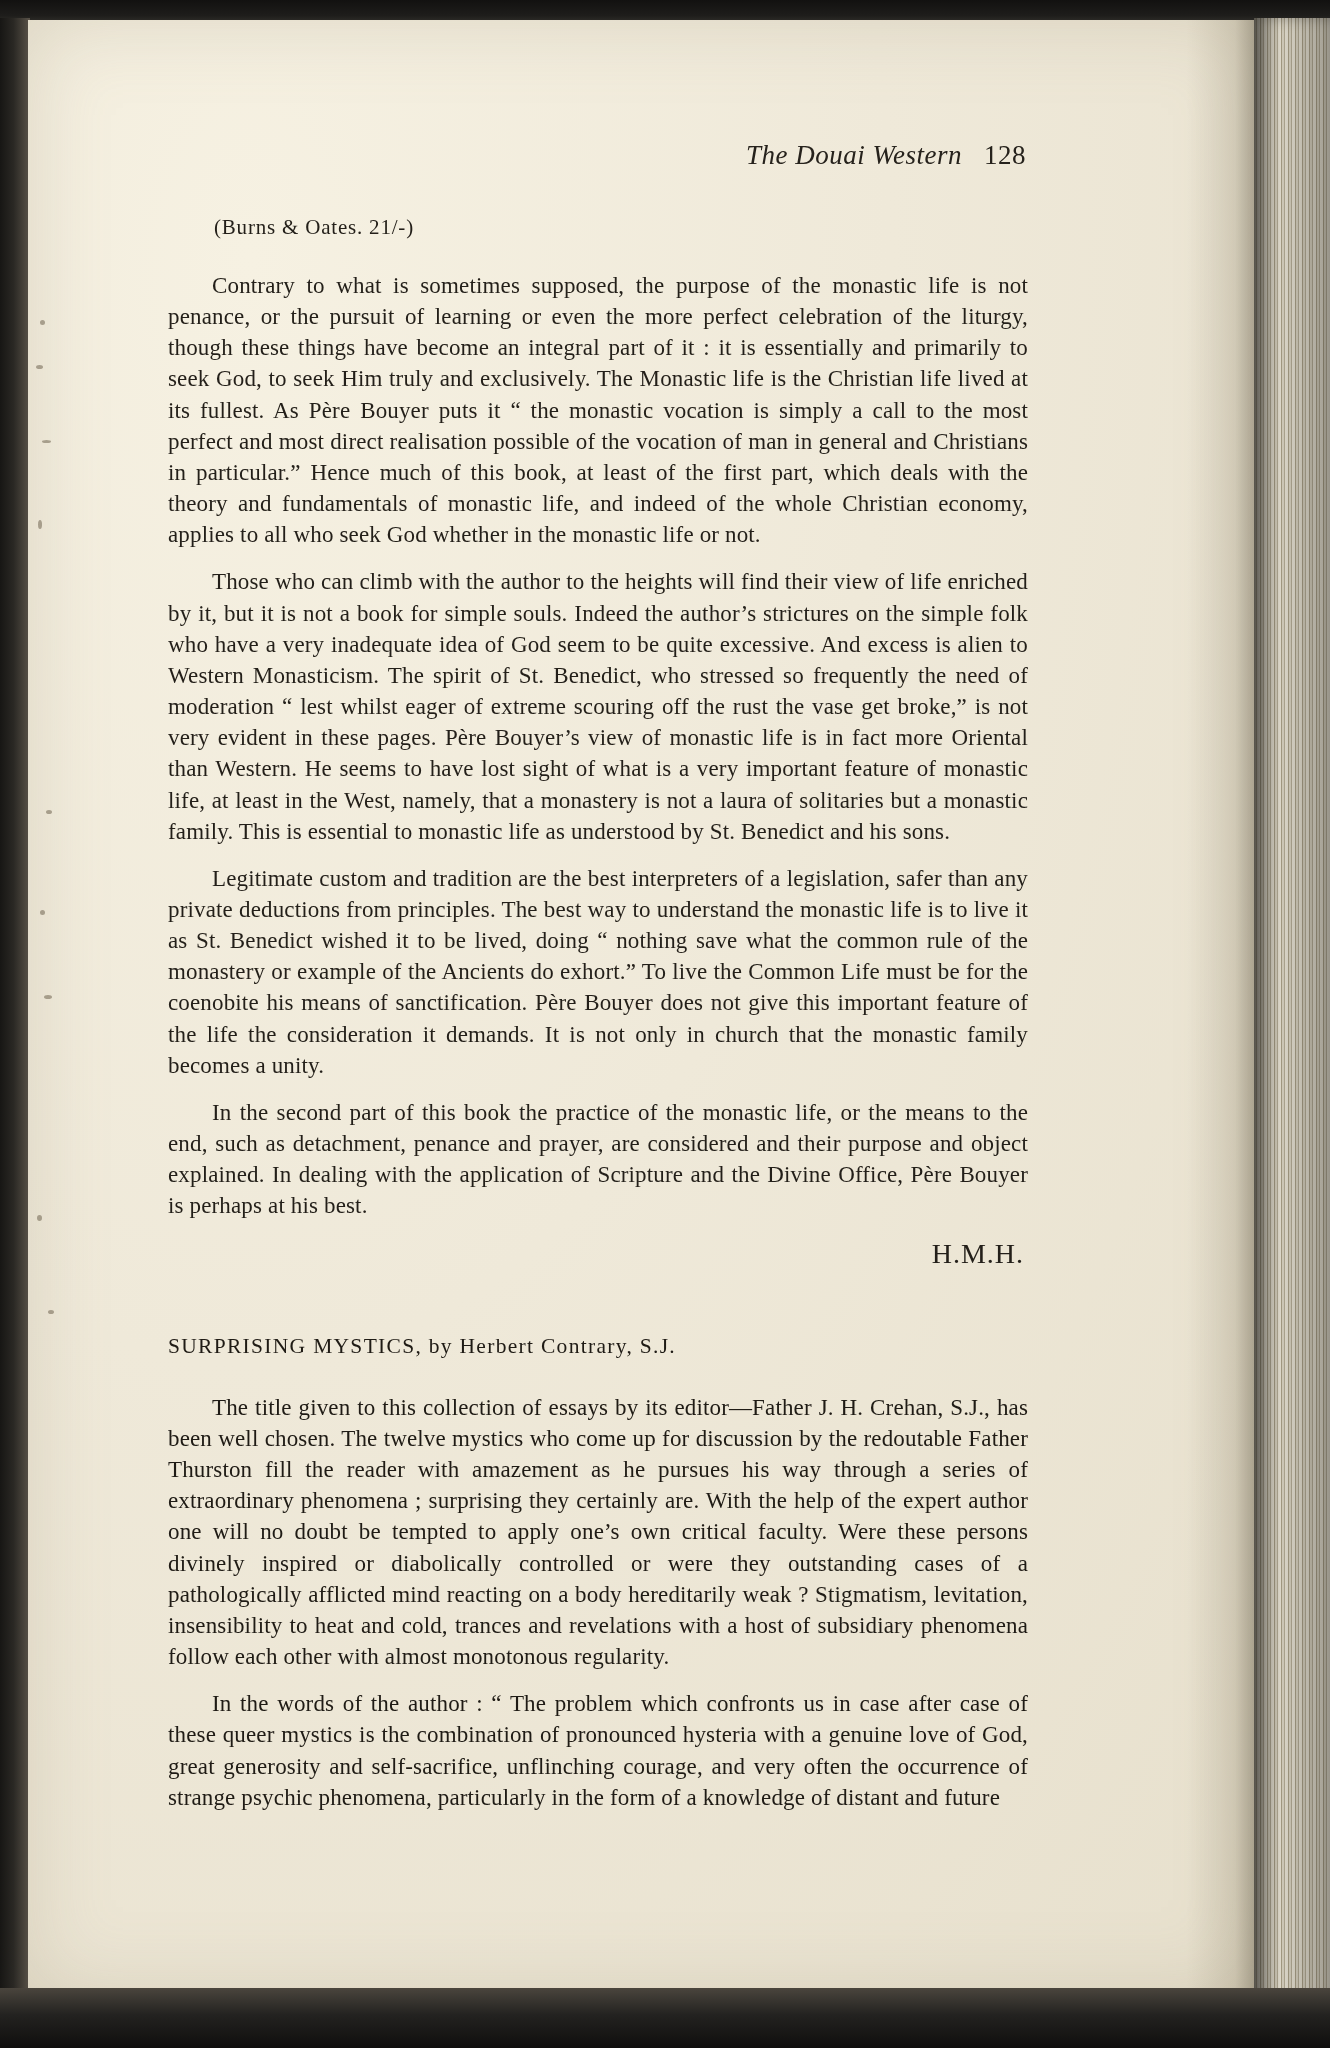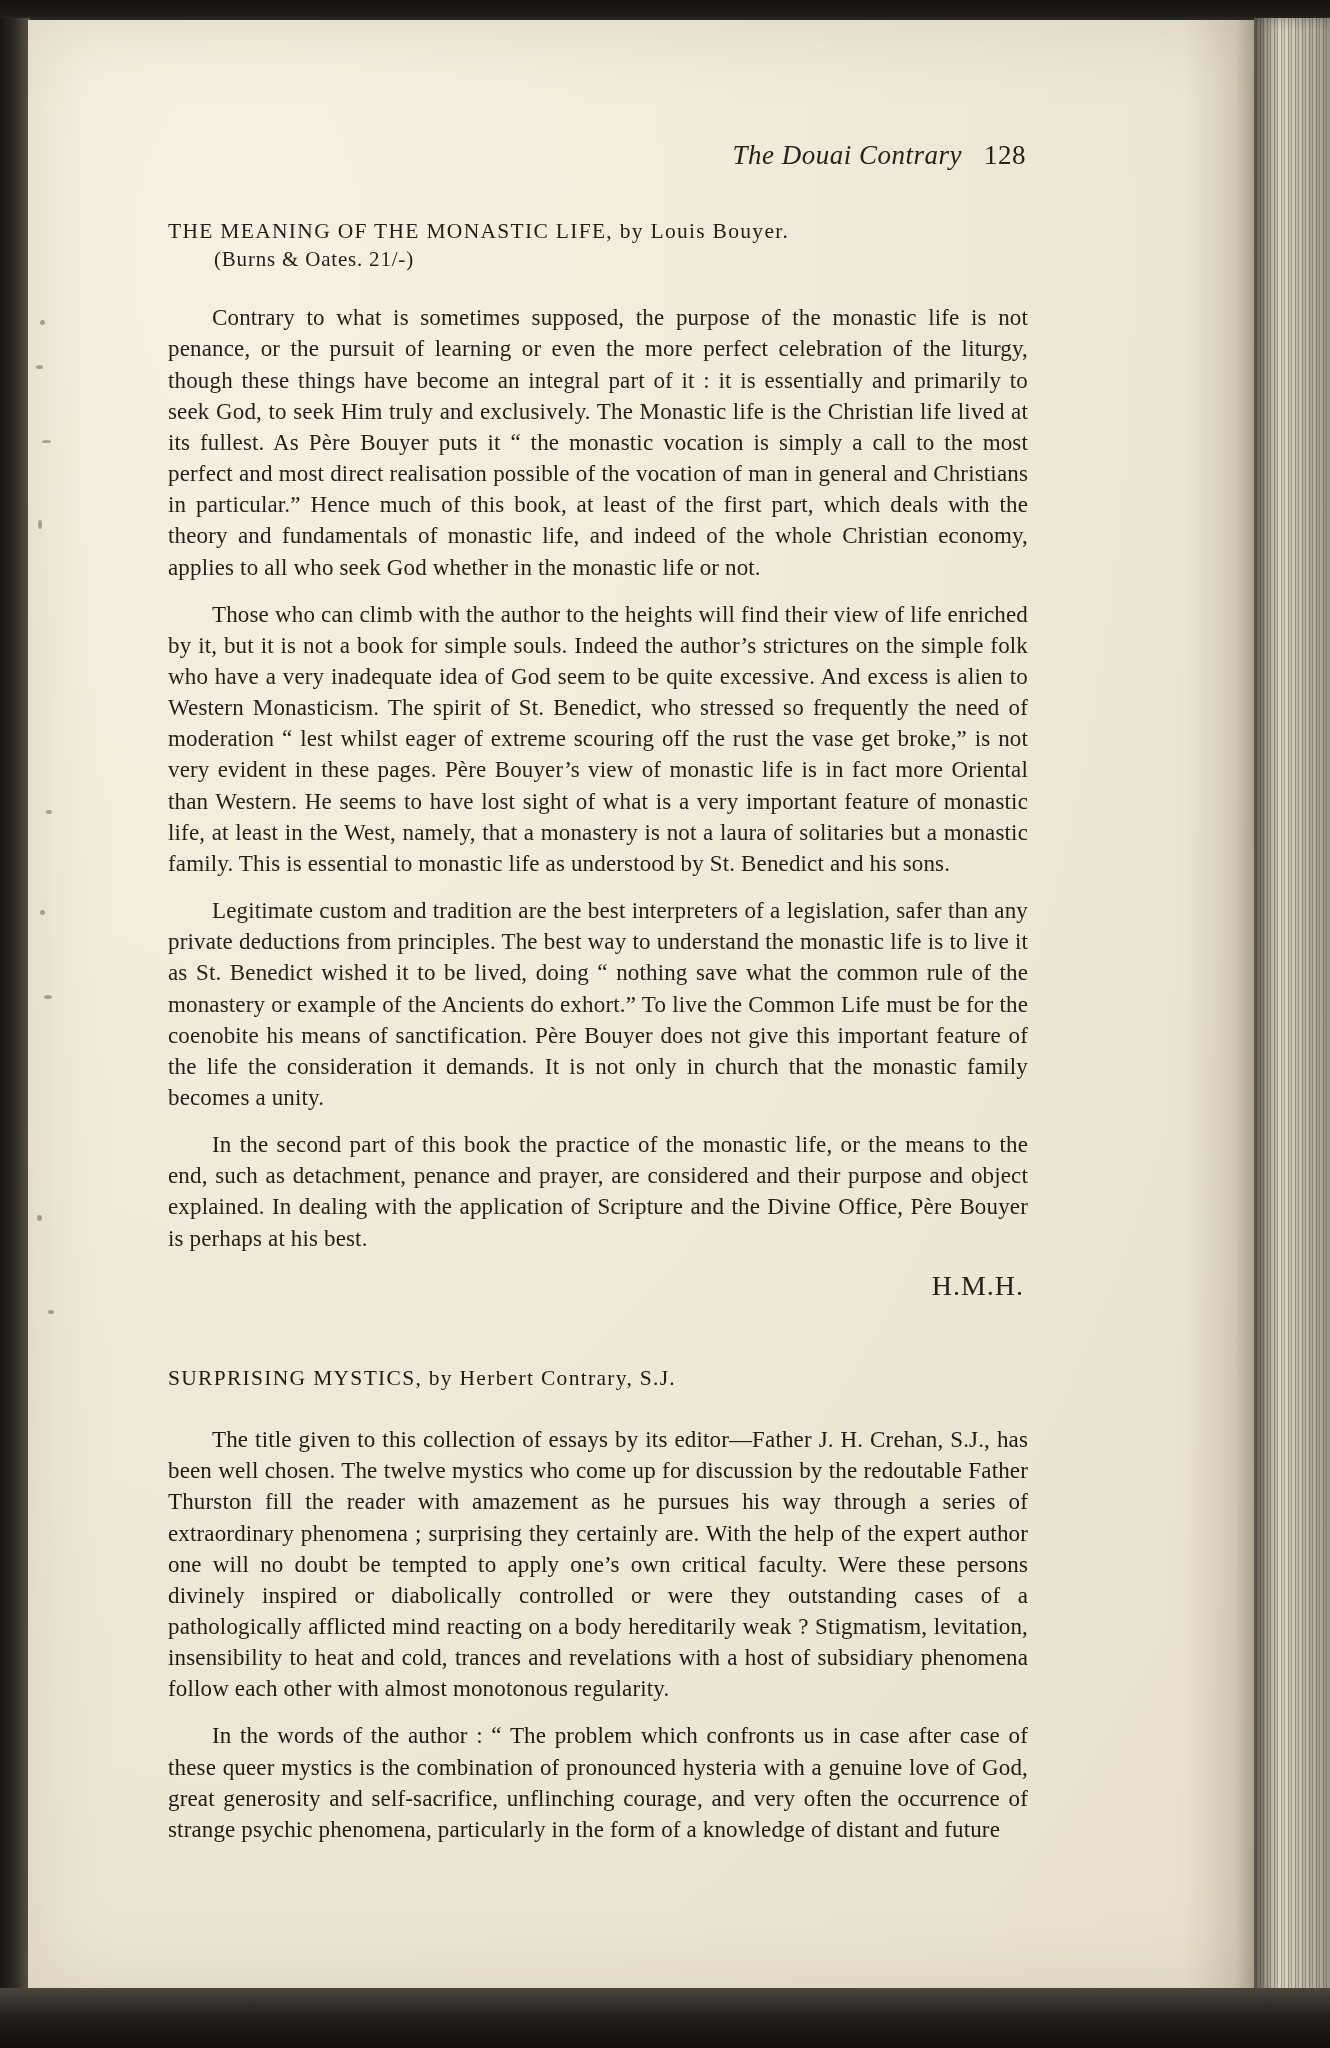--- a/index.html
+++ b/index.html
@@ -178,25 +178,24 @@
     <div class="speck" style="left:10px; top:500px; width:4px; height:9px;"></div>
     <div class="speck" style="left:18px; top:790px; width:6px; height:4px;"></div>
     <div class="speck" style="left:12px; top:890px; width:5px; height:5px;"></div>
     <div class="speck" style="left:16px; top:975px; width:8px; height:4px;"></div>
     <div class="speck" style="left:9px; top:1195px; width:5px; height:6px;"></div>
     <div class="speck" style="left:20px; top:1290px; width:6px; height:4px;"></div>
 
     <div class="col">
 
       <div class="running-head">
-        <span class="title">The Douai Contrary</span><span class="pageno">128</span>
+        <span class="title">The Douai Western</span><span class="pageno">128</span>
       </div>
 
       <div class="entry">
-        <div class="book-title">THE MEANING OF THE MONASTIC LIFE, by Louis Bouyer.</div>
         <div class="book-pub">(Burns &amp; Oates.   21/-)</div>
 
         <p class="body first">Contrary to what is sometimes supposed, the purpose of the monastic life is not penance, or the pursuit of learning or even the more perfect celebration of the liturgy, though these things have become an integral part of it : it is essentially and primarily to seek God, to seek Him truly and exclusively.  The Monastic life is the Christian life lived at its fullest. As Père Bouyer puts it “ the monastic vocation is simply a call to the most perfect and most direct realisation possible of the vocation of man in general and Christians in particular.”  Hence much of this book, at least of the first part, which deals with the theory and fundamentals of monastic life, and indeed of the whole Christian economy, applies to all who seek God whether in the monastic life or not.</p>
         <p class="body">Those who can climb with the author to the heights will find their view of life enriched by it, but it is not a book for simple souls.  Indeed the author’s strictures on the simple folk who have a very inadequate idea of God seem to be quite excessive.  And excess is alien to Western Monasticism. The spirit of St. Benedict, who stressed so frequently the need of moderation “ lest whilst eager of extreme scouring off the rust the vase get broke,” is not very evident in these pages.  Père Bouyer’s view of monastic life is in fact more Oriental than Western.  He seems to have lost sight of what is a very important feature of monastic life, at least in the West, namely, that a monastery is not a laura of solitaries but a monastic family.   This is essential to monastic life as understood by St. Benedict and his sons.</p>
         <p class="body">Legitimate custom and tradition are the best interpreters of a legislation, safer than any private deductions from principles.  The best way to understand the monastic life is to live it as St. Benedict wished it to be lived, doing “ nothing save what the common rule of the monastery or example of the Ancients do exhort.”  To live the Common Life must be for the coenobite his means of sanctification.  Père Bouyer does not give this important feature of the life the consideration it demands.  It is not only in church that the monastic family becomes a unity.</p>
         <p class="body">In the second part of this book the practice of the monastic life, or the means to the end, such as detachment, penance and prayer, are considered and their purpose and object explained.  In dealing with the application of Scripture and the Divine Office, Père Bouyer is perhaps at his best.</p>
 
         <div class="signature">H.M.H.</div>
       </div>
 

